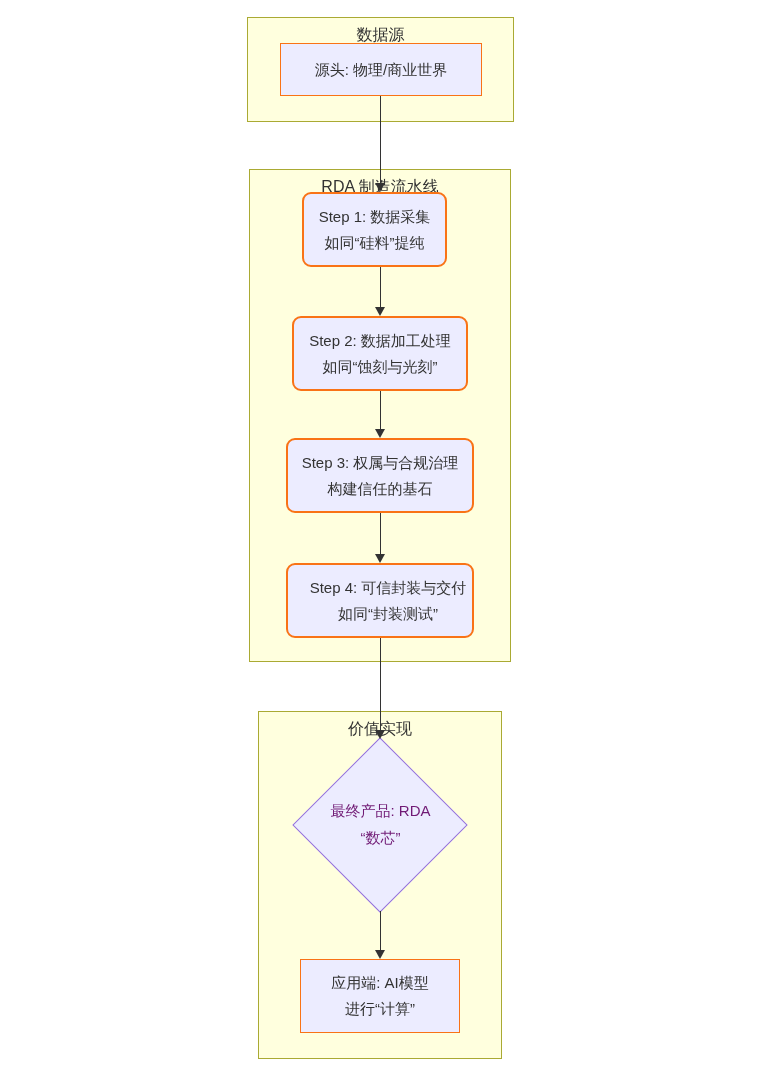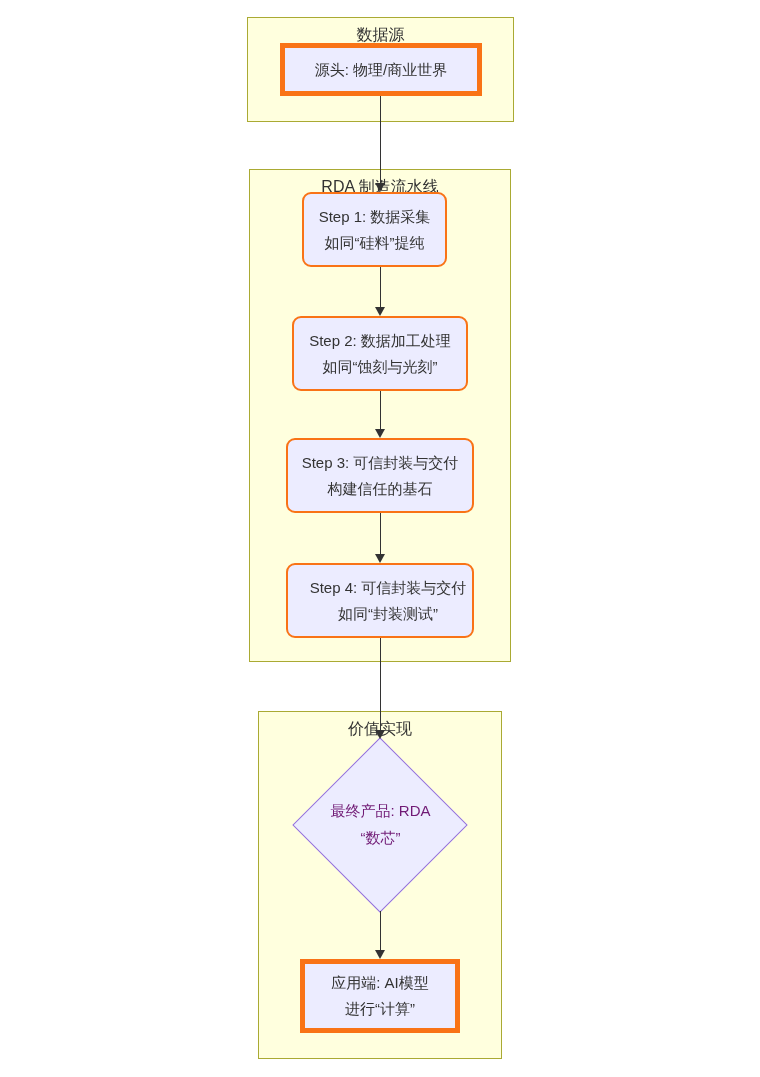--- a/index.html
+++ b/index.html
@@ -26,21 +26,21 @@
     top: 7px;
     left: 0;
     width: 100%;
     text-align: center;
     font-size: 16px;
     color: #333333;
   }
   .node {
     position: absolute;
     background: #ececff;
-    border: 5px solid #f97316;
+    border: 1px solid #f97316;
     box-sizing: border-box;
     display: flex;
     flex-direction: column;
     align-items: center;
     justify-content: center;
     font-size: 15px;
     color: #333333;
     line-height: 26px;
     text-align: center;
   }
@@ -108,21 +108,21 @@
     <span>Step 1: 数据采集</span>
     <span>如同“硅料”提纯</span>
   </div>
 
   <div class="node rounded" style="left:292px; top:316px; width:176px; height:75px;">
     <span>Step 2: 数据加工处理</span>
     <span>如同“蚀刻与光刻”</span>
   </div>
 
   <div class="node rounded" style="left:286px; top:438px; width:188px; height:75px;">
-    <span>Step 3: 可信封装与交付</span>
+    <span>Step 3: 权属与合规治理</span>
     <span>构建信任的基石</span>
   </div>
 
   <div class="node rounded" style="left:286px; top:563px; width:188px; height:75px;padding-left:16px;">
     <span>Step 4: 可信封装与交付</span>
     <span>如同“封装测试”</span>
   </div>
 
   <div class="diamond-shape"></div>
   <div class="diamond-label">

